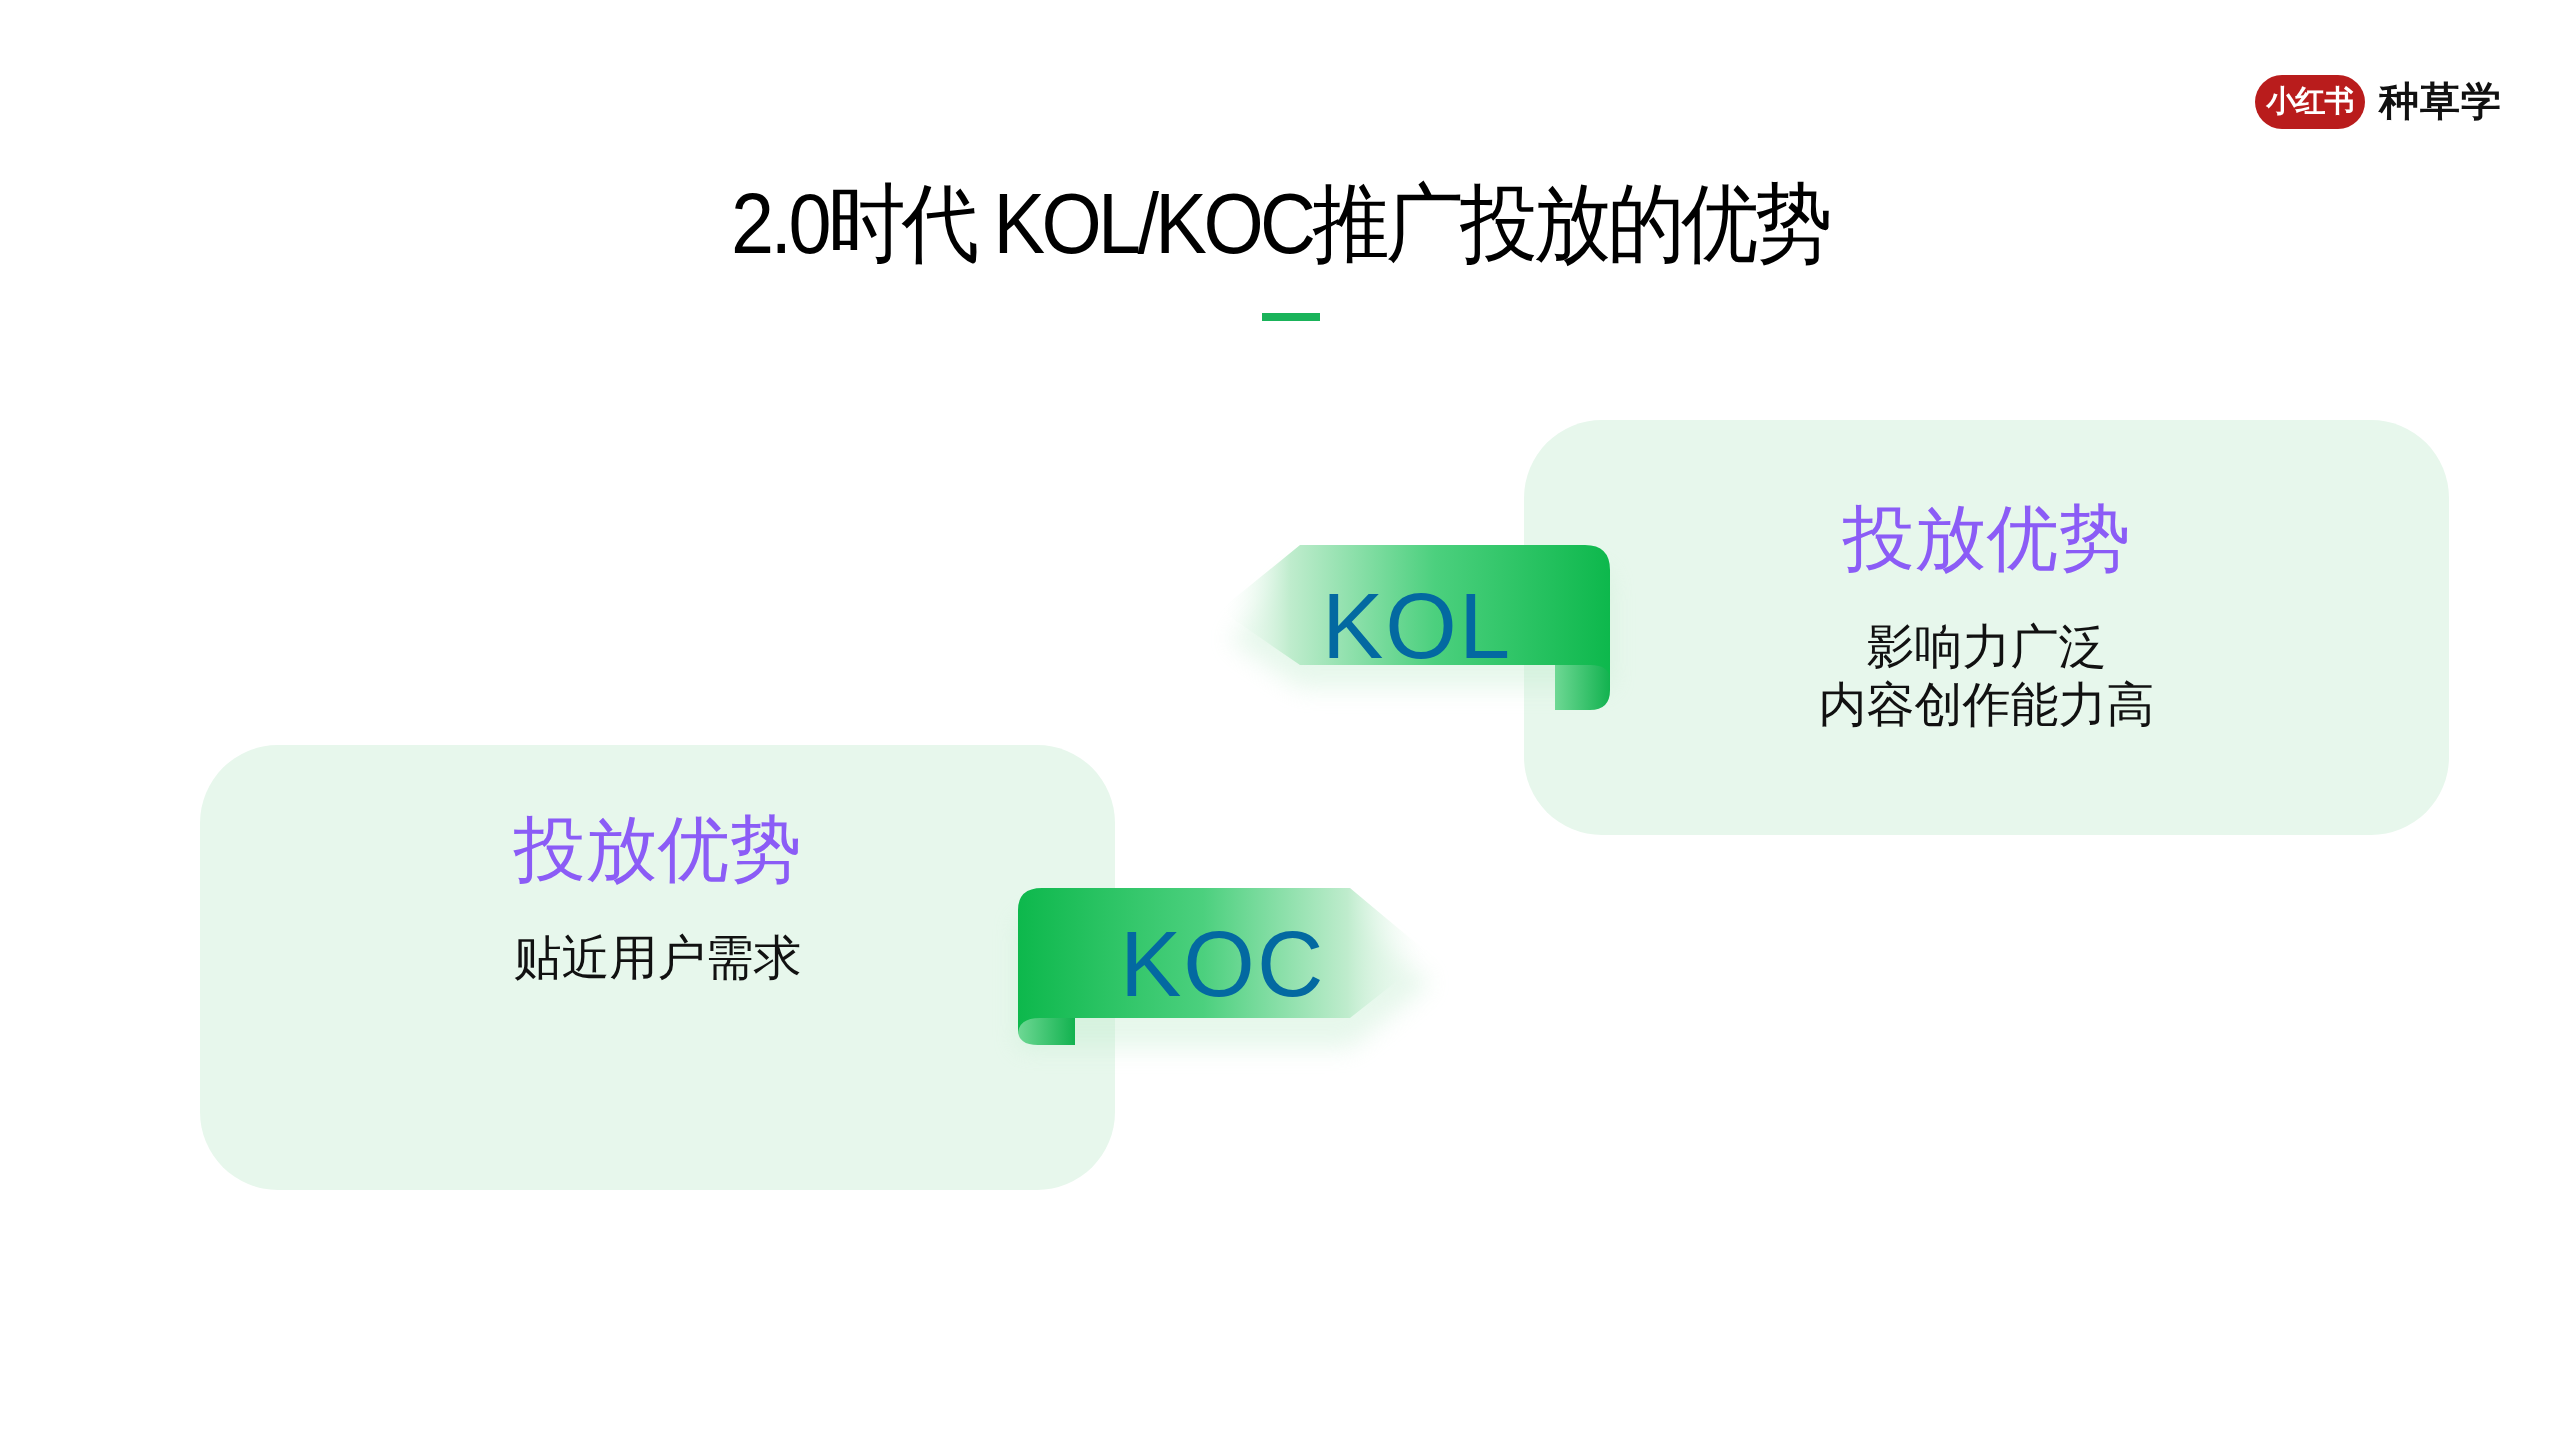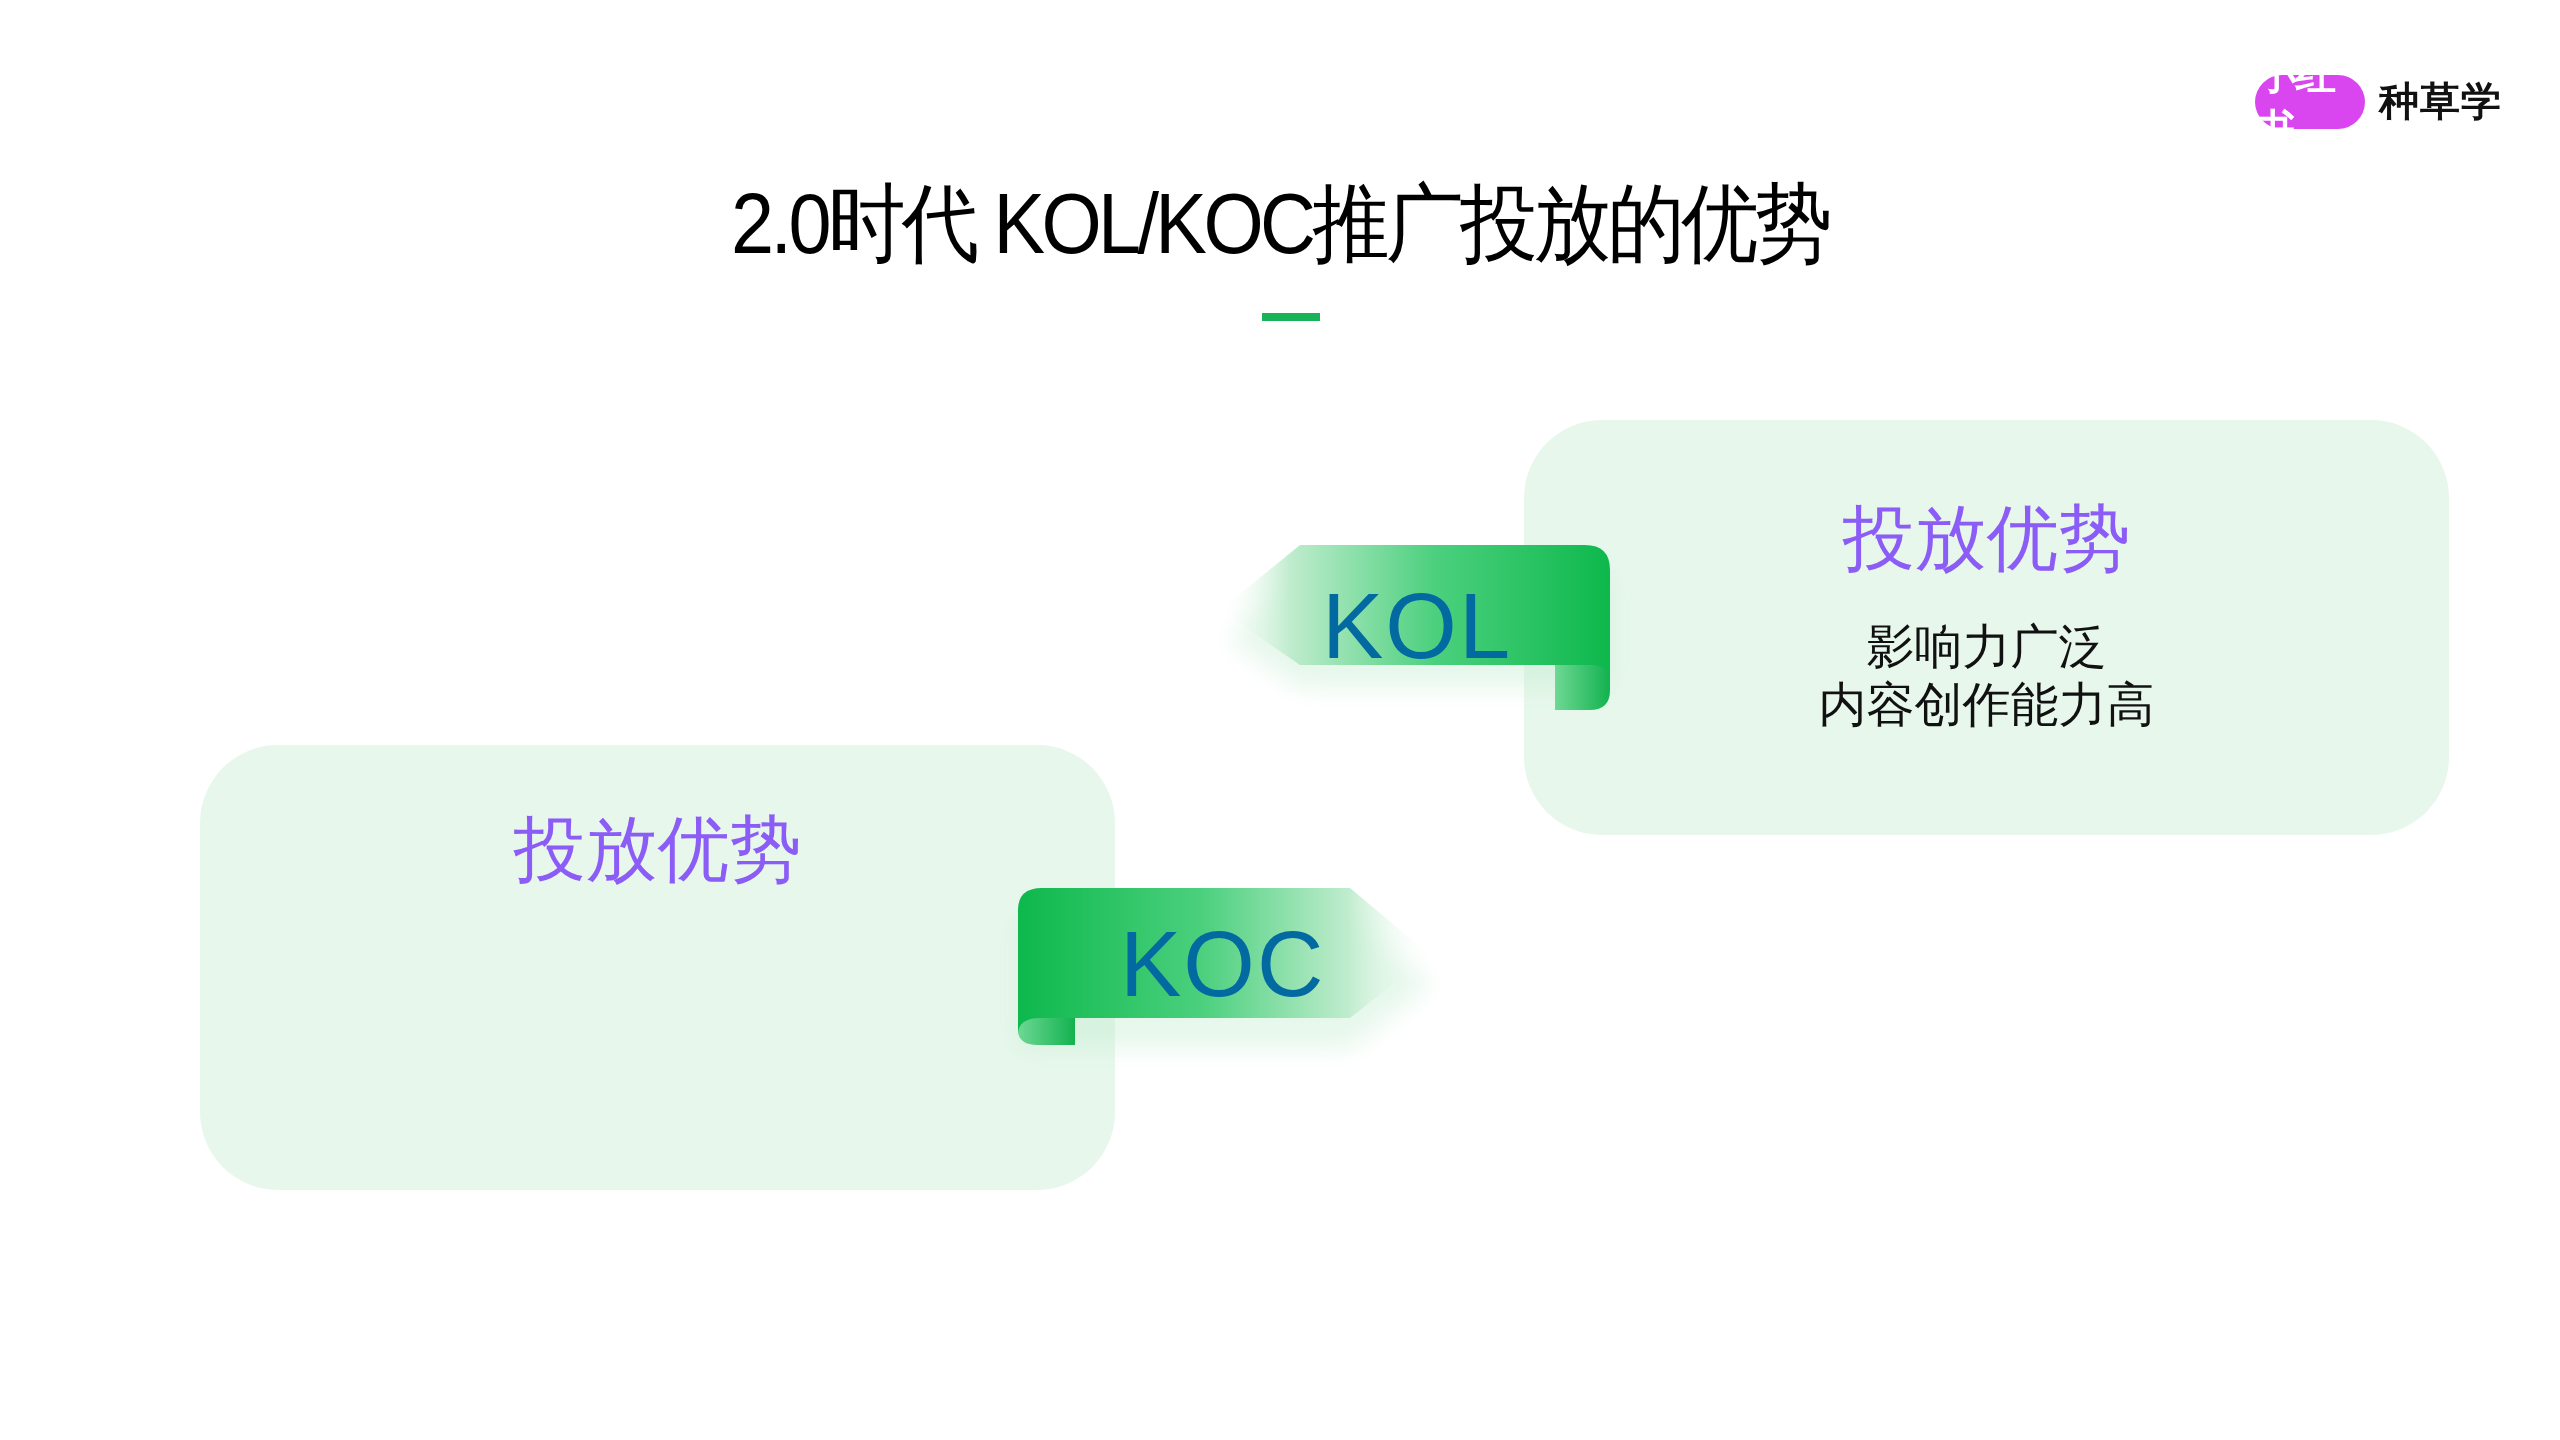--- a/index.html
+++ b/index.html
@@ -2,23 +2,23 @@
 <html><head>
 <meta charset="utf-8">
 <style>
   html, body { margin:0; padding:0; }
   body {
     width:2560px; height:1440px; background:#ffffff; position:relative; overflow:hidden;
     font-family: "Liberation Sans", "DejaVu Sans", sans-serif;
   }
   .logo { position:absolute; left:2255px; top:74px; display:flex; align-items:center; }
   .logo-pill {
-    background:#d946ef; color:#fff; border-radius:28px; height:54px; width:110px;
+    background:#b91c1c; color:#fff; border-radius:28px; height:54px; width:110px;
     display:flex; align-items:center; justify-content:center;
-    font-weight:bold; font-size:41px; letter-spacing:-1px;
+    font-weight:bold; font-size:30px; letter-spacing:-1px;
   }
   .logo-text { margin-left:14px; font-weight:bold; font-size:40px; color:#111; letter-spacing:1px; }
 
   .title {
     position:absolute; left:0; right:0; top:180px; text-align:center;
     font-size:86px; color:#000; letter-spacing:-4px; line-height:1;
     font-family: "Liberation Sans", "DejaVu Sans", sans-serif;
     transform: scaleX(0.9);
   }
   .title-underline {
@@ -62,20 +62,21 @@
   <div class="card-heading">投放优势</div>
   <div class="card-lines">
     <div>影响力广泛</div>
     <div>内容创作能力高</div>
   </div>
 </div>
 
 <div class="card card-left">
   <div class="card-heading">投放优势</div>
   <div class="card-lines">
+    <div>贴近用户需求</div>
   </div>
 </div>
 
 <div class="ribbon kol">
   <svg width="440" height="200" viewBox="0 0 440 200">
     <defs>
       <linearGradient id="kolg" x1="0" y1="0" x2="1" y2="0">
         <stop offset="0" stop-color="#ffffff" stop-opacity="0"></stop>
         <stop offset="0.18" stop-color="#bfeccd"></stop>
         <stop offset="0.55" stop-color="#4cd07e"></stop>

